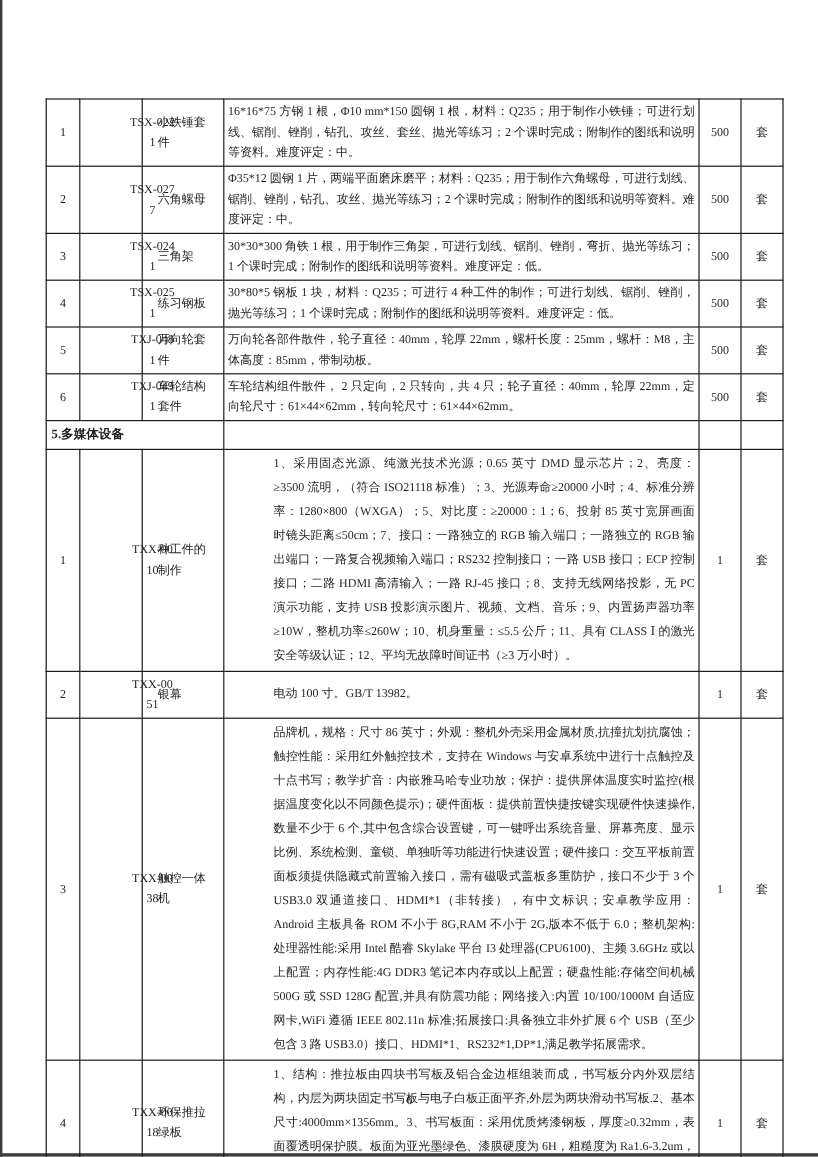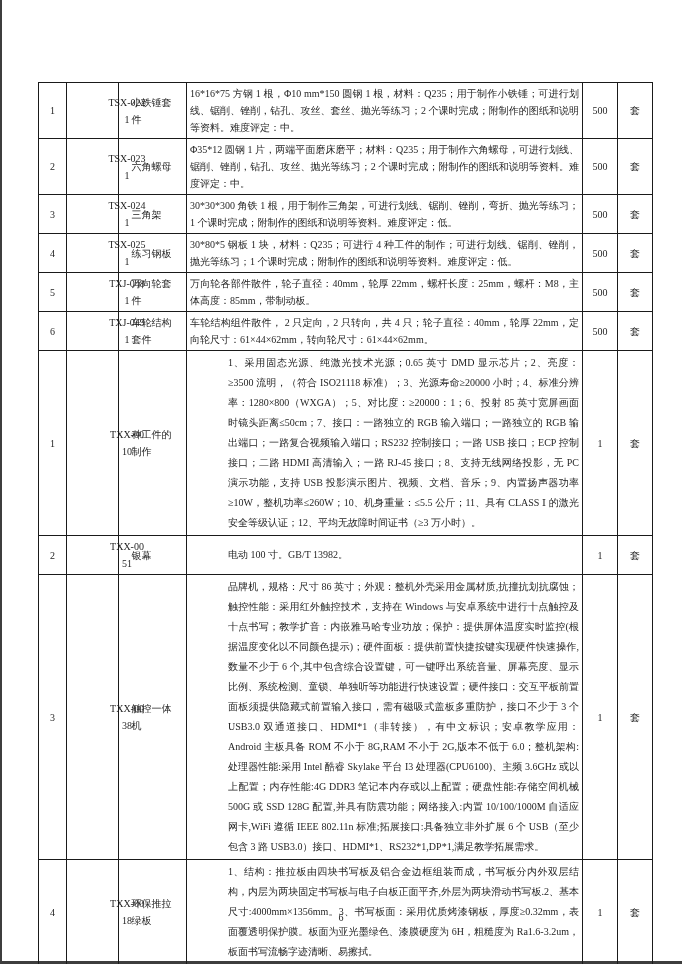--- a/index.html
+++ b/index.html
@@ -105,21 +105,21 @@
     <tr class="t1">
       <td class="c-seq">1</td>
       <td class="c-model"><span class="wrap">TSX-0221</span></td>
       <td class="c-name"><span class="wrap">小铁锤套件</span></td>
       <td class="c-spec">16*16*75 方钢 1 根，Φ10 mm*150 圆钢 1 根，材料：Q235；用于制作小铁锤；可进行划线、锯削、锉削，钻孔、攻丝、套丝、抛光等练习；2 个课时完成；附制作的图纸和说明等资料。难度评定：中。</td>
       <td class="c-qty">500</td>
       <td class="c-unit">套</td>
     </tr>
     <tr class="t1">
       <td class="c-seq">2</td>
-      <td class="c-model"><span class="wrap">TSX-0231</span></td>
+      <td class="c-model"><span class="wrap">TSX-0277</span></td>
       <td class="c-name"><span class="wrap">六角螺母</span></td>
       <td class="c-spec">Φ35*12 圆钢 1 片，两端平面磨床磨平；材料：Q235；用于制作六角螺母，可进行划线、锯削、锉削，钻孔、攻丝、抛光等练习；2 个课时完成；附制作的图纸和说明等资料。难度评定：中。</td>
       <td class="c-qty">500</td>
       <td class="c-unit">套</td>
     </tr>
     <tr class="t1">
       <td class="c-seq">3</td>
       <td class="c-model"><span class="wrap">TSX-0241</span></td>
       <td class="c-name"><span class="wrap">三角架</span></td>
       <td class="c-spec">30*30*300 角铁 1 根，用于制作三角架，可进行划线、锯削、锉削，弯折、抛光等练习；1 个课时完成；附制作的图纸和说明等资料。难度评定：低。</td>
@@ -144,20 +144,26 @@
     </tr>
     <tr class="t1">
       <td class="c-seq">6</td>
       <td class="c-model"><span class="wrap">TXJ-0491</span></td>
       <td class="c-name"><span class="wrap">车轮结构套件</span></td>
       <td class="c-spec">车轮结构组件散件， 2 只定向，2 只转向，共 4 只；轮子直径：40mm，轮厚 22mm，定向轮尺寸：61×44×62mm，转向轮尺寸：61×44×62mm。</td>
       <td class="c-qty">500</td>
       <td class="c-unit">套</td>
     </tr>
 
+    <tr class="section-row">
+      <td colspan="3">5.多媒体设备</td>
+      <td></td>
+      <td></td>
+      <td></td>
+    </tr>
 
 
     <tr class="t2">
       <td class="c-seq">1</td>
       <td class="c-model"><span class="wrap">TXX-0010</span></td>
       <td class="c-name"><span class="wrap">种工件的制作</span></td>
       <td class="c-spec">1、采用固态光源、纯激光技术光源；0.65 英寸 DMD 显示芯片；2、亮度：≥3500 流明，（符合 ISO21118 标准）；3、光源寿命≥20000 小时；4、标准分辨率：1280×800（WXGA）；5、对比度：≥20000：1；6、投射 85 英寸宽屏画面时镜头距离≤50cm；7、接口：一路独立的 RGB 输入端口；一路独立的 RGB 输出端口；一路复合视频输入端口；RS232 控制接口；一路 USB 接口；ECP 控制接口；二路 HDMI 高清输入；一路 RJ-45 接口；8、支持无线网络投影，无 PC 演示功能，支持 USB 投影演示图片、视频、文档、音乐；9、内置扬声器功率≥10W，整机功率≤260W；10、机身重量：≤5.5 公斤；11、具有 CLASS Ⅰ 的激光安全等级认证；12、平均无故障时间证书（≥3 万小时）。</td>
       <td class="c-qty">1</td>
       <td class="c-unit">套</td>
     </tr>

